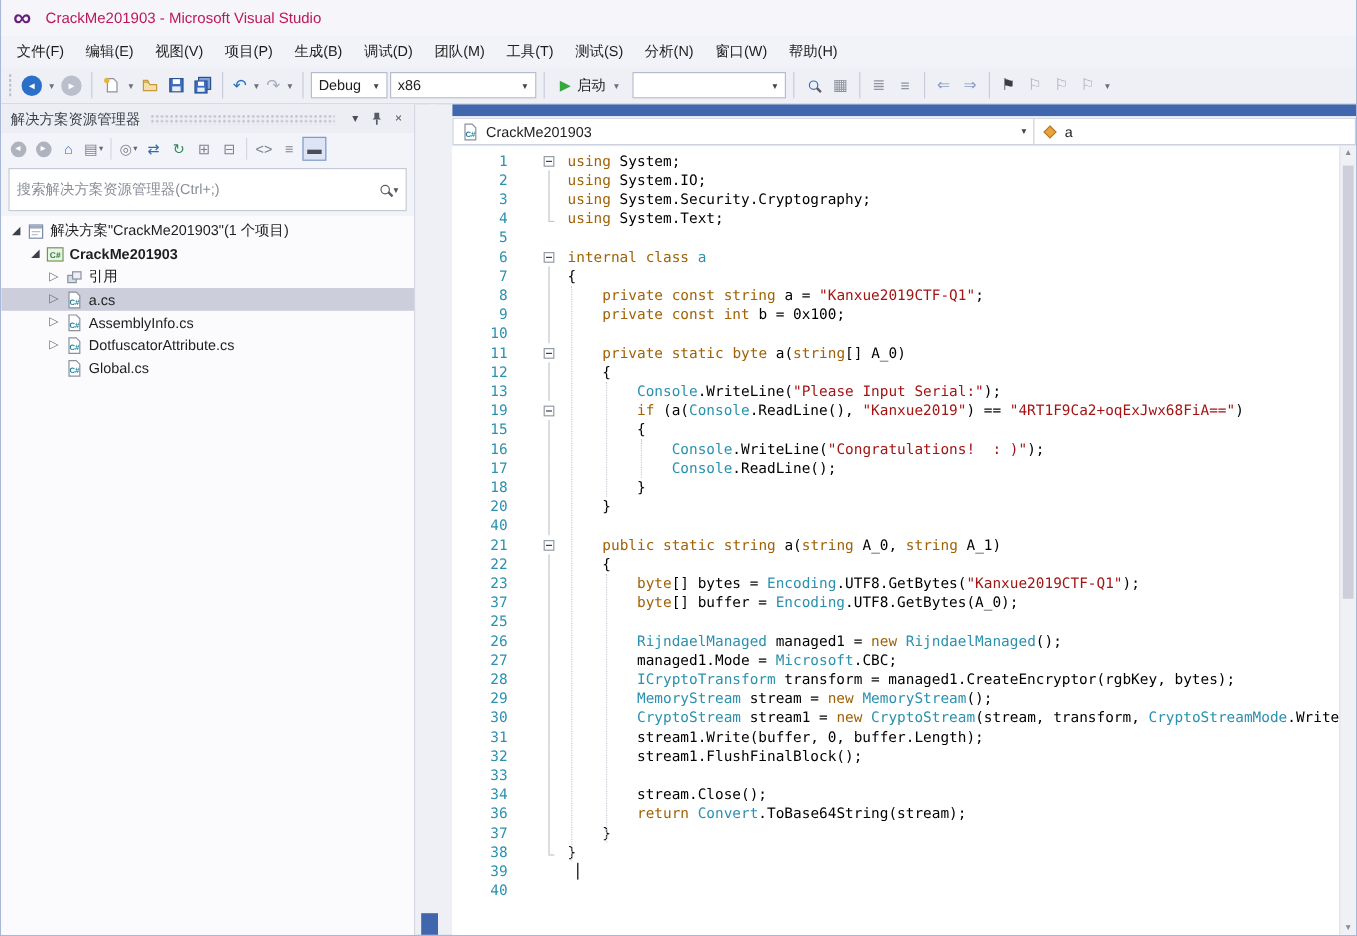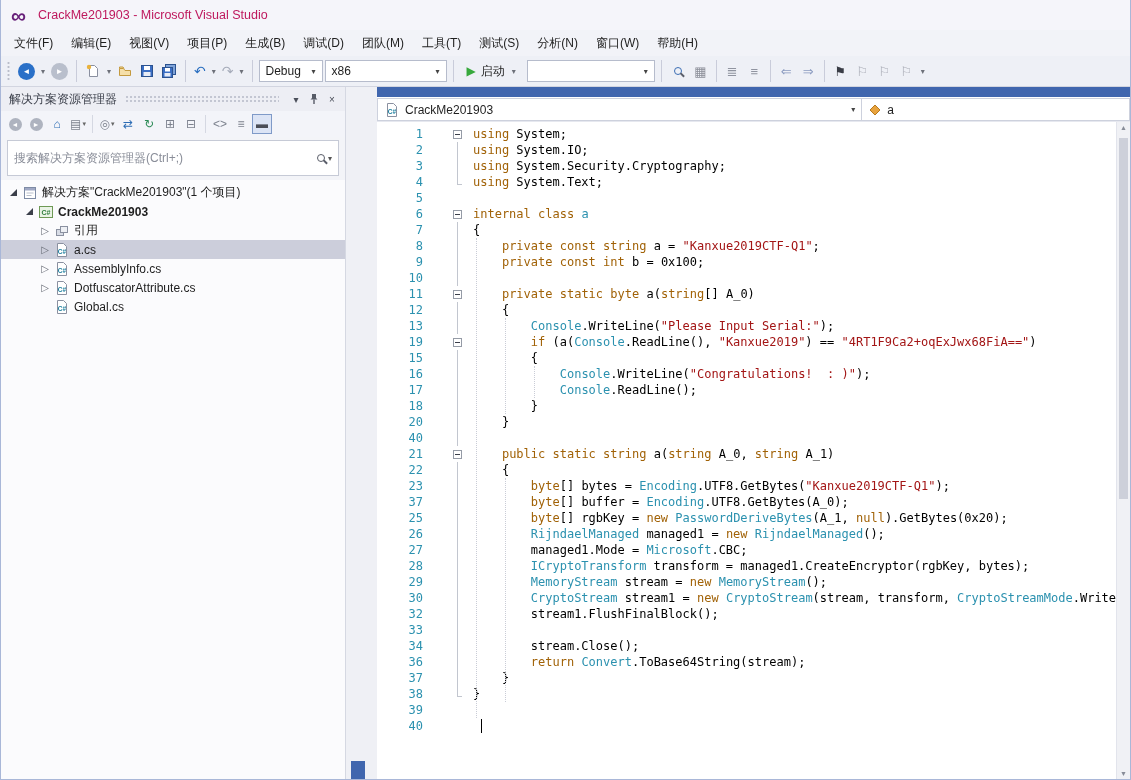--- a/index.html
+++ b/index.html
@@ -521,21 +521,20 @@
             <div class="code-line">
               <span class="ln">37</span>
               <span class="selmargin"></span>
               <span class="fold fold-line"></span>
               <span class="codetext"><span class="tk-p">        </span><span class="tk-k">byte</span><span class="tk-p">[] buffer = </span><span class="tk-t">Encoding</span><span class="tk-p">.UTF8.GetBytes(A_0);</span></span>
             </div>
             <div class="code-line">
               <span class="ln">25</span>
               <span class="selmargin"></span>
               <span class="fold fold-line"></span>
-              <span class="codetext"><span class="tk-p">        </span><span class="tk-k">byte</span><span class="tk-p">[] rgbKey = </span><span class="tk-k">new</span><span class="tk-p"> </span><span class="tk-t">PasswordDeriveBytes</span><span class="tk-p">(A_1, </span><span class="tk-k">null</span><span class="tk-p">).GetBytes(0x20);</span></span>
             </div>
             <div class="code-line">
               <span class="ln">26</span>
               <span class="selmargin"></span>
               <span class="fold fold-line"></span>
               <span class="codetext"><span class="tk-p">        </span><span class="tk-t">RijndaelManaged</span><span class="tk-p"> managed1 = </span><span class="tk-k">new</span><span class="tk-p"> </span><span class="tk-t">RijndaelManaged</span><span class="tk-p">();</span></span>
             </div>
             <div class="code-line">
               <span class="ln">27</span>
               <span class="selmargin"></span>
@@ -552,20 +551,26 @@
               <span class="ln">29</span>
               <span class="selmargin"></span>
               <span class="fold fold-line"></span>
               <span class="codetext"><span class="tk-p">        </span><span class="tk-t">MemoryStream</span><span class="tk-p"> stream = </span><span class="tk-k">new</span><span class="tk-p"> </span><span class="tk-t">MemoryStream</span><span class="tk-p">();</span></span>
             </div>
             <div class="code-line">
               <span class="ln">30</span>
               <span class="selmargin"></span>
               <span class="fold fold-line"></span>
               <span class="codetext"><span class="tk-p">        </span><span class="tk-t">CryptoStream</span><span class="tk-p"> stream1 = </span><span class="tk-k">new</span><span class="tk-p"> </span><span class="tk-t">CryptoStream</span><span class="tk-p">(stream, transform, </span><span class="tk-t">CryptoStreamMode</span><span class="tk-p">.Write);</span></span>
+            </div>
+            <div class="code-line">
+              <span class="ln">31</span>
+              <span class="selmargin"></span>
+              <span class="fold fold-line"></span>
+              <span class="codetext"><span class="tk-p">        stream1.Write(buffer, 0, buffer.Length);</span></span>
             </div>
             <div class="code-line">
               <span class="ln">32</span>
               <span class="selmargin"></span>
               <span class="fold fold-line"></span>
               <span class="codetext"><span class="tk-p">        stream1.FlushFinalBlock();</span></span>
             </div>
             <div class="code-line">
               <span class="ln">33</span>
               <span class="selmargin"></span>

